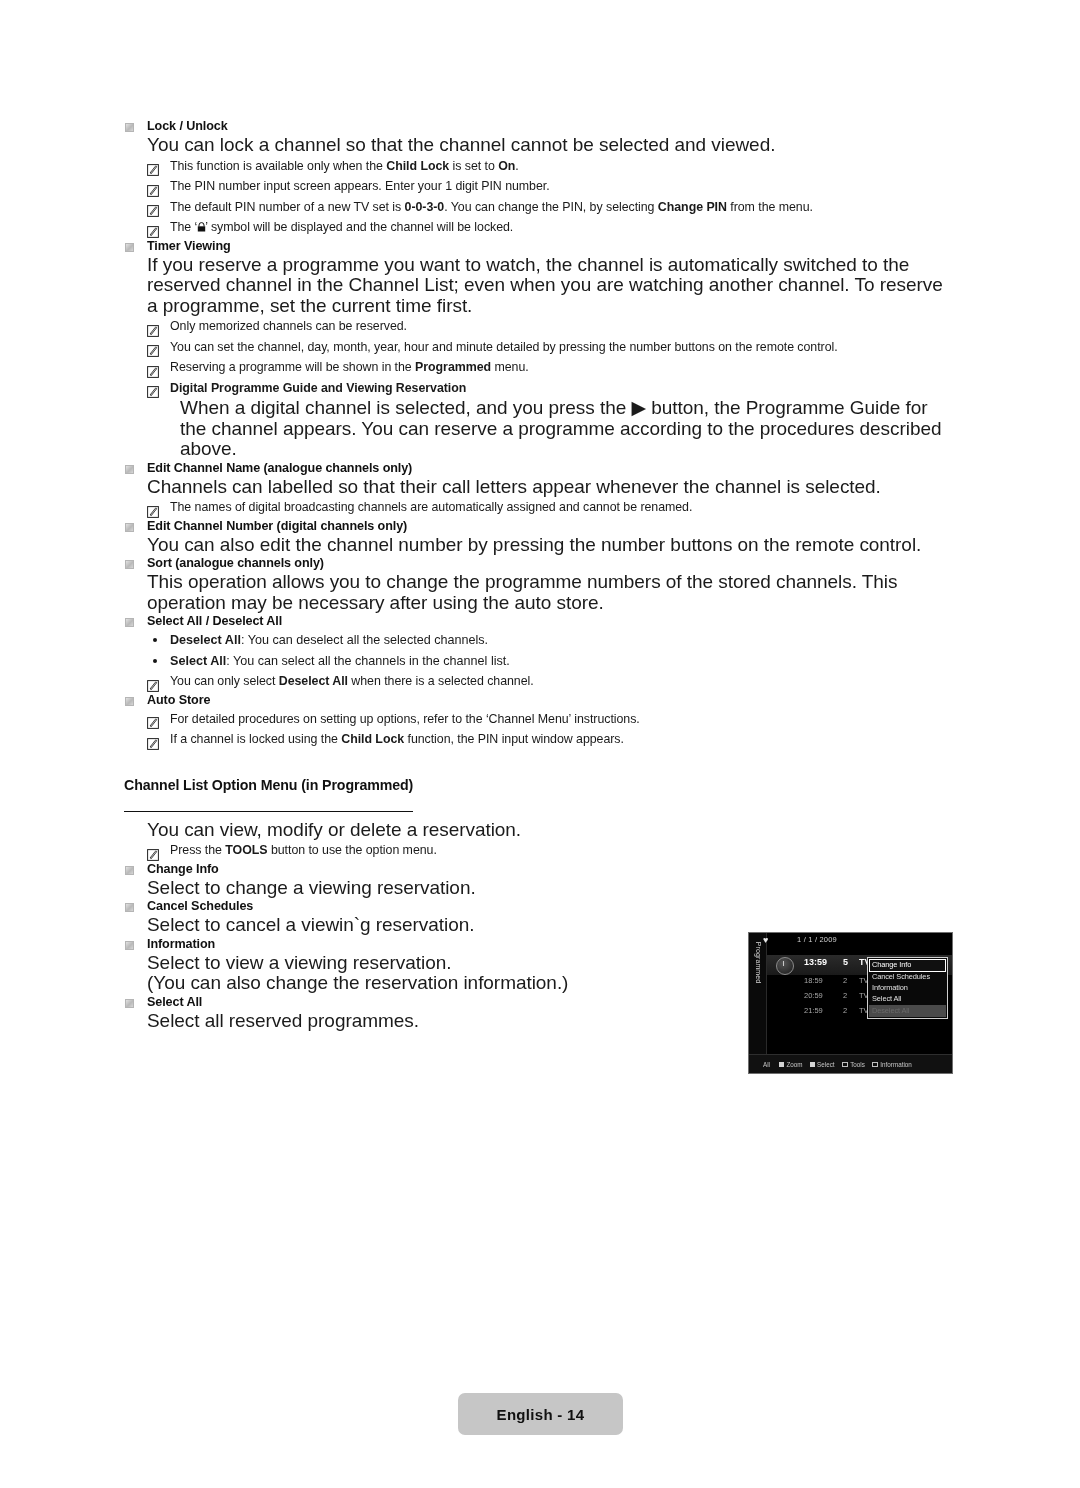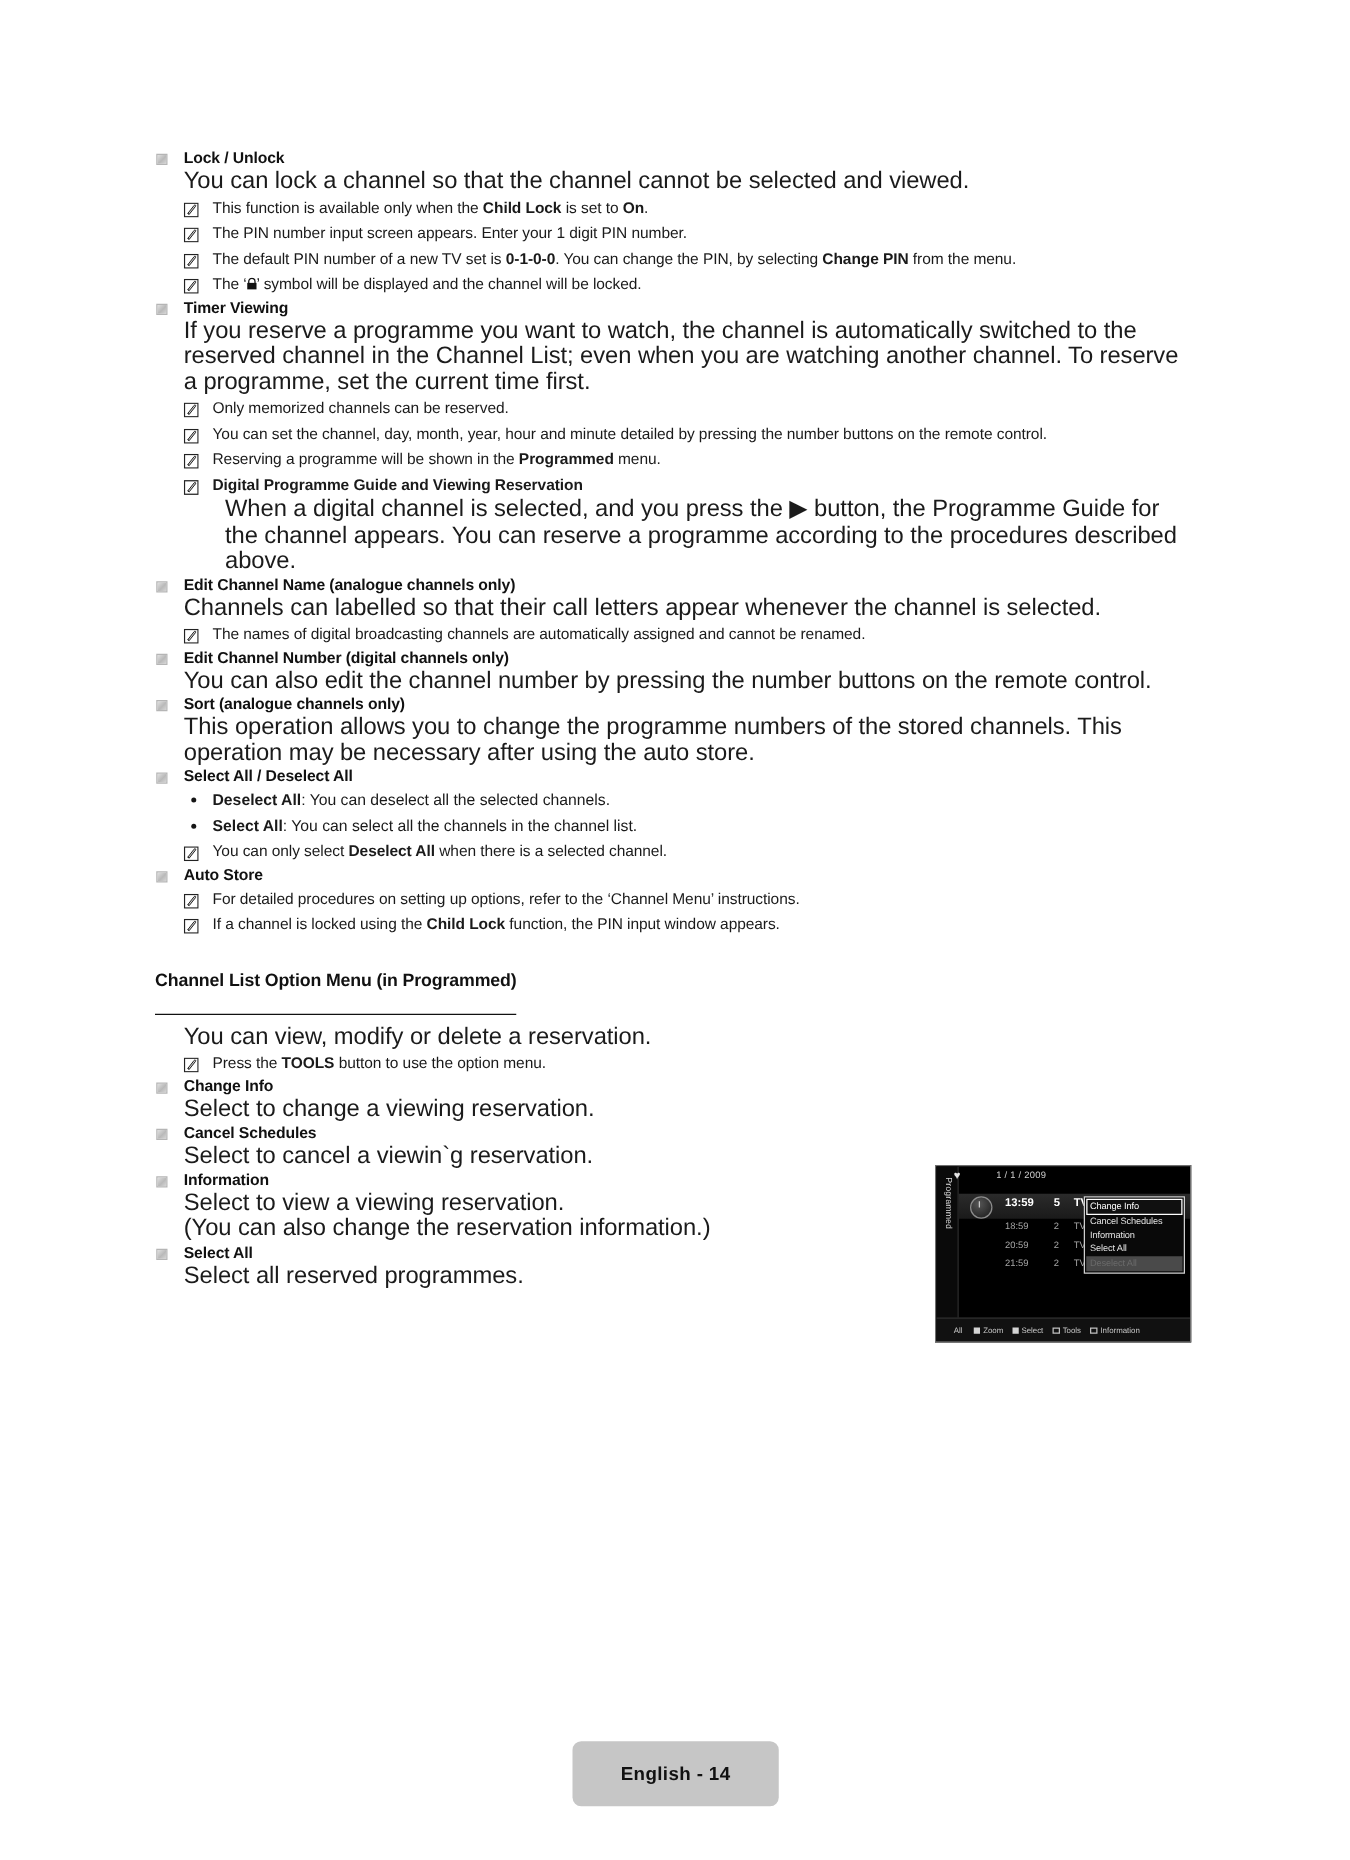--- a/index.html
+++ b/index.html
@@ -62,21 +62,21 @@
   .body-text {
     font-size: 19px;
     line-height: 20.5px;
     margin-left: 22px;
     color: #1b1b1b;
     letter-spacing: -0.05px;
   }
 
   .note-row {
     display: flex;
-    align-items: center;
+    align-items: flex-end;
     margin-left: 22px;
     line-height: 20.5px;
   }
   .note-row .note-txt {
     font-size: 12.4px;
     line-height: 20.5px;
     letter-spacing: -0.05px;
   }
   .note-row .note-txt.b { font-weight: bold; }
 
@@ -127,21 +127,21 @@
     position: relative;
     vertical-align: -1px;
   }
 
   
   .footer {
     position: absolute;
     left: 458px;
     top: 1393px;
     width: 165px;
-    height: 52px;
+    height: 42px;
     background: #c6c6c6;
     border-radius: 7px;
     display: flex;
     align-items: center;
     justify-content: center;
   }
   .footer-text {
     font-size: 15px;
     font-weight: bold;
     color: #111;
@@ -351,21 +351,21 @@
           <span class="note-txt">The PIN number input screen appears. Enter your 1 digit PIN number.</span>
         </div>
         <div class="note-row">
           <span class="noteicon">
             <svg width="12" height="12" viewBox="0 0 12 12">
               <rect x="0.6" y="0.6" width="10.8" height="10.8" fill="none" stroke="#222" stroke-width="1"></rect>
               <path d="M3.2 8.8 L8.3 2.3 C9.0 1.5 10.0 2.2 9.4 3.1 L4.4 9.4 Z" fill="#cfcfcf" stroke="#222" stroke-width="0.8"></path>
               <path d="M3.2 8.8 L4.4 9.4" stroke="#222" stroke-width="0.7"></path>
             </svg>
           </span>
-          <span class="note-txt">The default PIN number of a new TV set is <b>0-1-0-0</b>. You can change the PIN, by selecting <b>Change PIN</b> from the menu.</span>
+          <span class="note-txt">The default PIN number of a new TV set is <b>0-0-3-0</b>. You can change the PIN, by selecting <b>Change PIN</b> from the menu.</span>
         </div>
         <div class="note-row">
           <span class="noteicon">
             <svg width="12" height="12" viewBox="0 0 12 12">
               <rect x="0.6" y="0.6" width="10.8" height="10.8" fill="none" stroke="#222" stroke-width="1"></rect>
               <path d="M3.2 8.8 L8.3 2.3 C9.0 1.5 10.0 2.2 9.4 3.1 L4.4 9.4 Z" fill="#cfcfcf" stroke="#222" stroke-width="0.8"></path>
               <path d="M3.2 8.8 L4.4 9.4" stroke="#222" stroke-width="0.7"></path>
             </svg>
           </span>
           <span class="note-txt">The ‘<span class="lockglyph"><svg width="9" height="10" viewBox="0 0 9 10">

